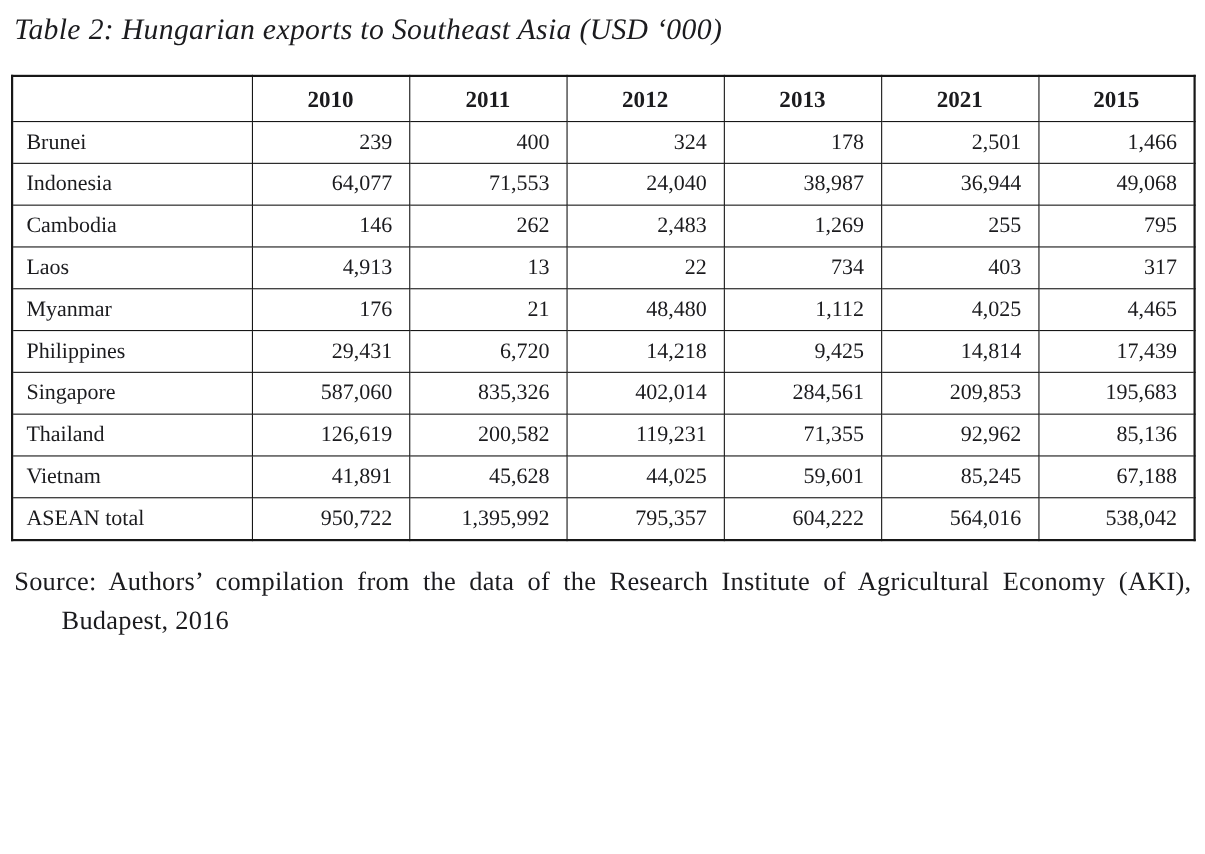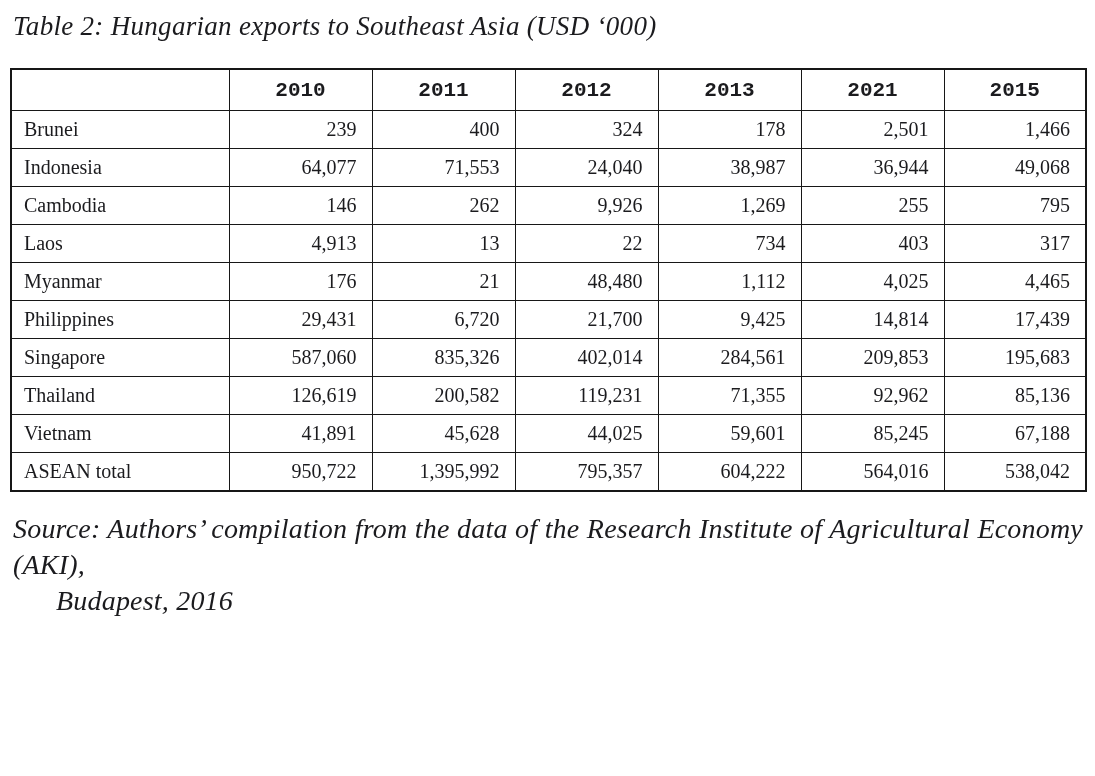--- a/index.html
+++ b/index.html
@@ -36,21 +36,20 @@
     border: 1.4px solid #171717;
     overflow: hidden;
     vertical-align: middle;
   }
   thead th {
     font-weight: bold;
     font-size: 21px;
     text-align: center;
     height: 40px;
     padding: 0;
-    font-family: Liberation Mono, monospace;
   }
   tbody td {
     font-size: 20px;
     height: 37px;
     padding: 0;
   }
   tbody tr.tall td {
     height: 71px;
   }
   td.label-cell {
@@ -61,22 +60,21 @@
   td.val-right {
     text-align: right;
     padding-right: 15px;
   }
   td.val-center {
     text-align: center;
   }
   .source-note {
     margin: 19px 12px 0 13px;
     width: 1070px;
-    font-style: italic;
-    font-size: 28px;
+    font-size: 24px;
     line-height: 36px;
     letter-spacing: 0.2px;
   }
   .source-line1 {
     text-align: justify;
     text-align-last: justify;
   }
   .source-line2 {
     text-align: left;
     margin-left: 43px;
@@ -126,21 +124,21 @@
           <td class="val-right">71,553</td>
           <td class="val-right">24,040</td>
           <td class="val-right">38,987</td>
           <td class="val-right">36,944</td>
           <td class="val-right">49,068</td>
         </tr>
         <tr>
           <td class="label-cell">Cambodia</td>
           <td class="val-right">146</td>
           <td class="val-right">262</td>
-          <td class="val-right">9,926</td>
+          <td class="val-right">2,483</td>
           <td class="val-right">1,269</td>
           <td class="val-right">255</td>
           <td class="val-right">795</td>
         </tr>
         <tr>
           <td class="label-cell">Laos</td>
           <td class="val-right">4,913</td>
           <td class="val-right">13</td>
           <td class="val-right">22</td>
           <td class="val-right">734</td>
@@ -153,21 +151,21 @@
           <td class="val-right">21</td>
           <td class="val-right">48,480</td>
           <td class="val-right">1,112</td>
           <td class="val-right">4,025</td>
           <td class="val-right">4,465</td>
         </tr>
         <tr>
           <td class="label-cell">Philippines</td>
           <td class="val-right">29,431</td>
           <td class="val-right">6,720</td>
-          <td class="val-right">21,700</td>
+          <td class="val-right">14,218</td>
           <td class="val-right">9,425</td>
           <td class="val-right">14,814</td>
           <td class="val-right">17,439</td>
         </tr>
         <tr>
           <td class="label-cell">Singapore</td>
           <td class="val-right">587,060</td>
           <td class="val-right">835,326</td>
           <td class="val-right">402,014</td>
           <td class="val-right">284,561</td>

